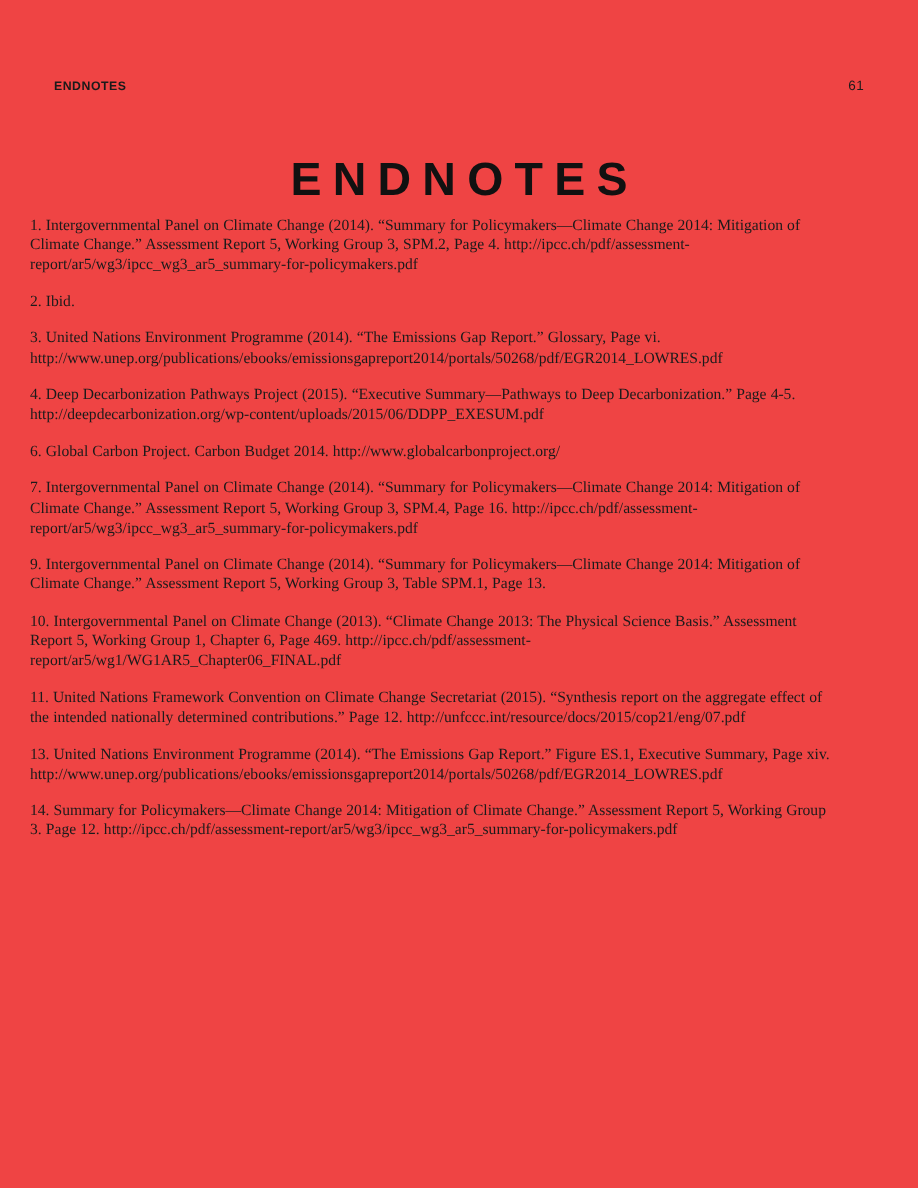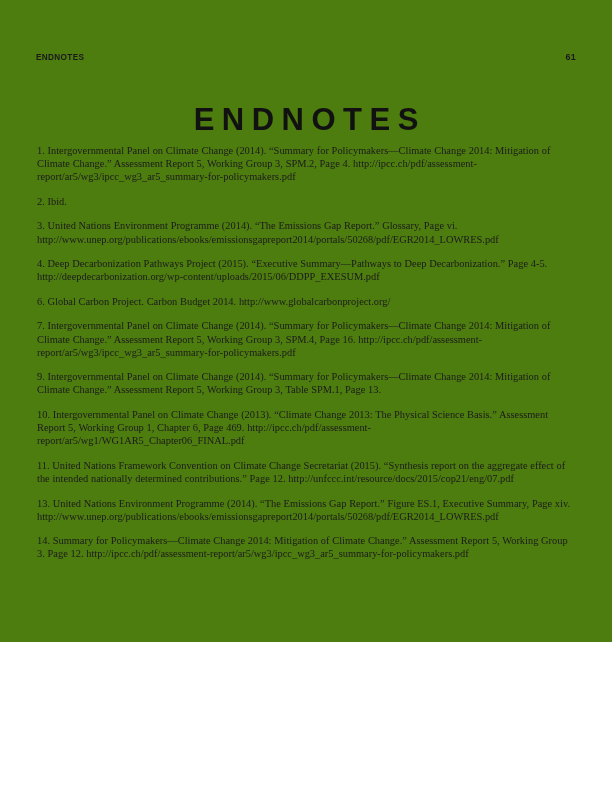--- a/index.html
+++ b/index.html
@@ -3,22 +3,22 @@
 <meta charset="utf-8">
 <style>
   html, body {
     margin: 0;
     padding: 0;
     background: #ffffff;
   }
   .page {
     position: relative;
     width: 612px;
-    height: 642px;
-    background: #4d7c0f;
+    height: 792px;
+    background: #ef4444;
     overflow: hidden;
     box-sizing: border-box;
   }
   .running-head {
     position: absolute;
     top: 52px;
     left: 36px;
     right: 36px;
     height: 14px;
     display: flex;
@@ -27,21 +27,21 @@
   }
   .running-head-title {
     font-family: "Liberation Sans", sans-serif;
     font-weight: bold;
     font-size: 8.2px;
     letter-spacing: 0.35px;
     color: #1a1a1a;
   }
   .running-head-page {
     font-family: "Liberation Sans", sans-serif;
-    font-weight: bold;
+    font-weight: normal;
     font-size: 9px;
     letter-spacing: 0.2px;
     color: #1a1a1a;
   }
   .page-title {
     position: absolute;
     top: 82px;
     left: 0;
     width: 612px;
     text-align: center;
@@ -49,21 +49,21 @@
     font-weight: bold;
     font-size: 31px;
     letter-spacing: 7.5px;
     text-indent: 7.5px;
     color: #111111;
     line-height: 34px;
   }
   .notes {
     position: absolute;
     top: 144px;
-    left: 37px;
+    left: 20px;
     width: 540px;
   }
   .note {
     font-family: "Liberation Serif", serif;
     font-size: 10.4px;
     line-height: 13.2px;
     color: #1b1b1b;
     margin: 0 0 11.3px 0;
     text-align: left;
     word-spacing: 0.15px;

